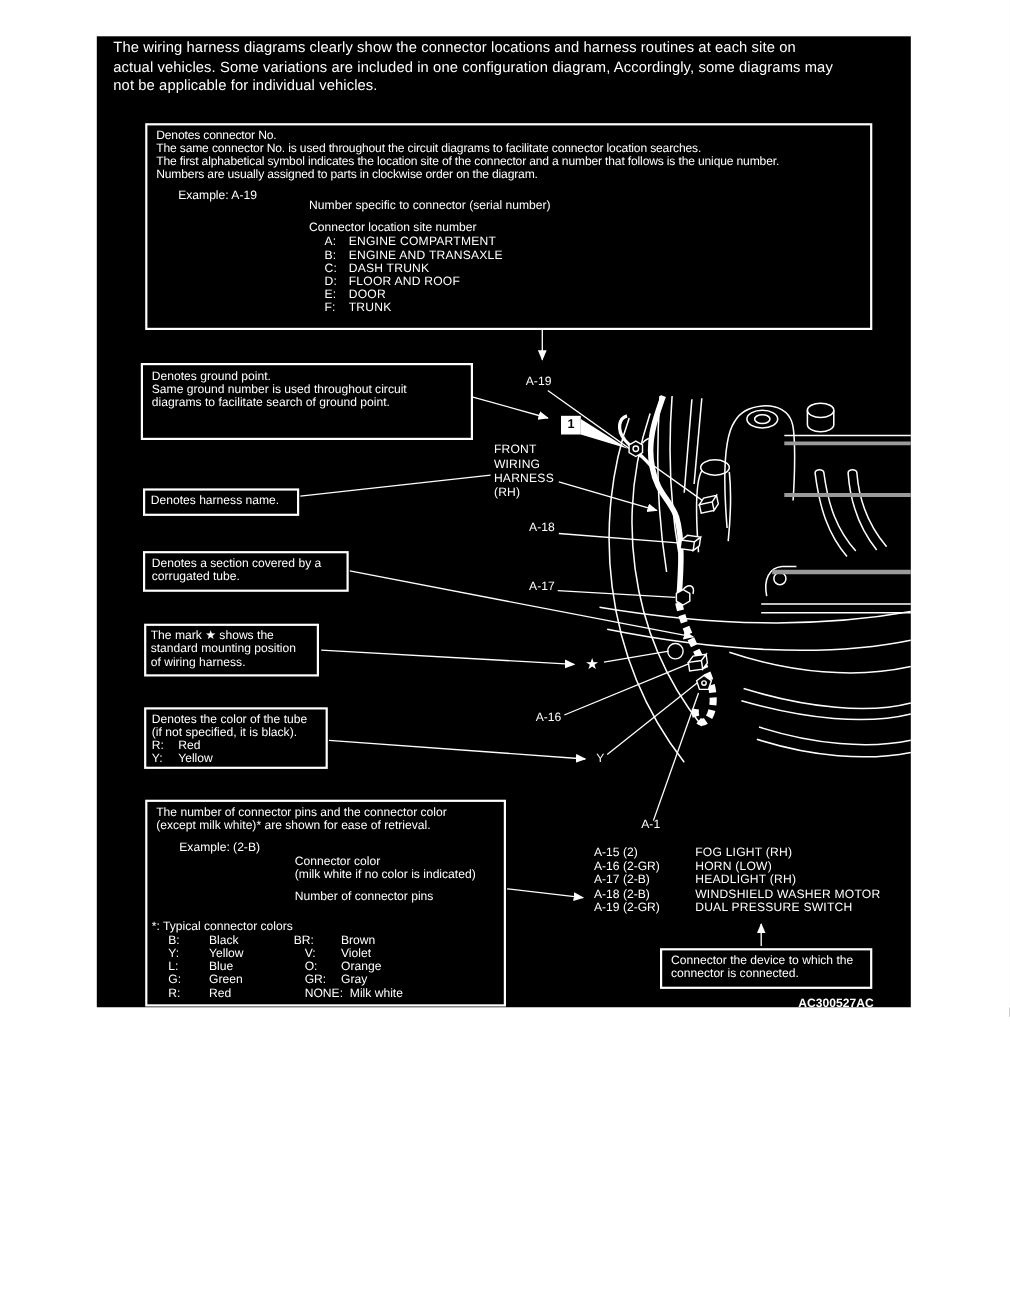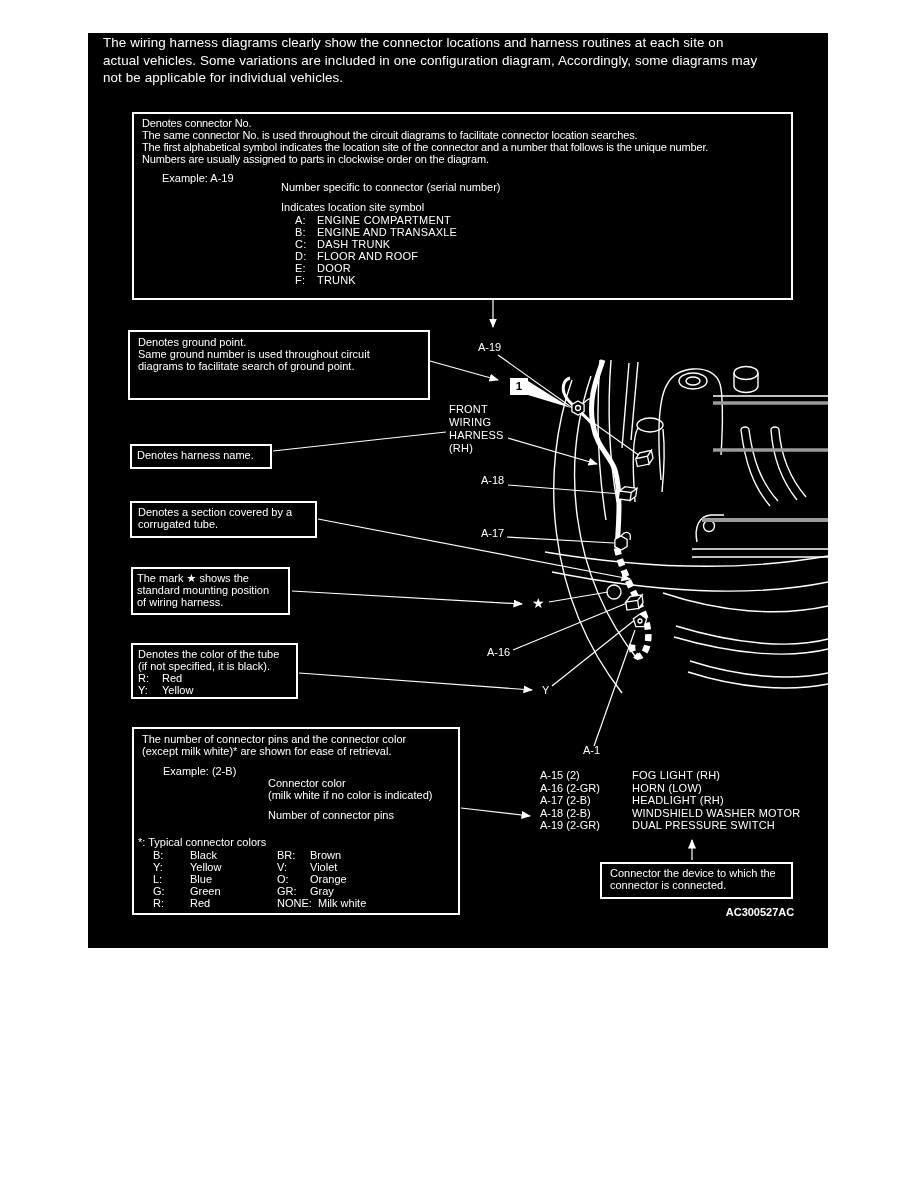--- a/index.html
+++ b/index.html
@@ -1,16 +1,16 @@
 <!DOCTYPE html>
 <html><head>
 <meta charset="utf-8">
 <style>
   html,body{margin:0;padding:0;background:#fff;}
-  .stage{position:relative;width:918px;height:1188px;background:#ffffff;overflow:hidden;
+  .stage{position:relative;width:918px;height:916px;background:#ffffff;overflow:hidden;
          font-family:"Liberation Sans", sans-serif;}
   .panel{position:absolute;left:88px;top:33px;width:740px;height:915px;background:#000;}
   svg.art{position:absolute;left:0;top:0;width:918px;height:1188px;pointer-events:none;}
   .t{position:absolute;white-space:nowrap;color:#fff;font-size:11px;line-height:12px;}
   .intro{font-size:13.4px;letter-spacing:.1px;}
   .box{position:absolute;border:2px solid #fff;background:#000;}
   .caps{letter-spacing:.2px;}
   .gnum{position:absolute;left:510px;top:378px;width:18px;height:17px;background:#fff;color:#000;
         font-size:11.5px;font-weight:bold;text-align:center;line-height:17px;}
   .star{font-size:14px;}
@@ -130,21 +130,21 @@
   <div class="t intro" style="left:103px;top:55px">actual vehicles. Some variations are included in one configuration diagram, Accordingly, some diagrams may</div>
   <div class="t intro" style="left:103px;top:72px">not be applicable for individual vehicles.</div>
 
   <div class="box bx" style="left:132px;top:112px;width:657px;height:184px"></div>
   <div class="t" style="left:142px;top:117px;letter-spacing:-.15px">Denotes connector No.</div>
   <div class="t" style="left:142px;top:141px;letter-spacing:-.15px">The first alphabetical symbol indicates the location site of the connector and a number that follows is the unique number.</div>
   <div class="t" style="left:142px;top:129px;letter-spacing:-.15px">The same connector No. is used throughout the circuit diagrams to facilitate connector location searches.</div>
   <div class="t" style="left:142px;top:153px;letter-spacing:-.15px">Numbers are usually assigned to parts in clockwise order on the diagram.</div>
   <div class="t" style="left:162px;top:172px">Example: A-19</div>
   <div class="t" style="left:281px;top:181px">Number specific to connector (serial number)</div>
-  <div class="t" style="left:281px;top:201px">Indicates location site symbol</div>
+  <div class="t" style="left:281px;top:201px">Connector location site number</div>
   <div class="t caps" style="left:295px;top:214px">A:</div>
   <div class="t caps" style="left:317px;top:214px">ENGINE COMPARTMENT</div>
   <div class="t caps" style="left:295px;top:226px">B:</div>
   <div class="t caps" style="left:317px;top:226px">ENGINE AND TRANSAXLE</div>
   <div class="t caps" style="left:295px;top:238px">C:</div>
   <div class="t caps" style="left:317px;top:238px">DASH TRUNK</div>
   <div class="t caps" style="left:295px;top:250px">D:</div>
   <div class="t caps" style="left:317px;top:250px">FLOOR AND ROOF</div>
   <div class="t caps" style="left:295px;top:262px">E:</div>
   <div class="t caps" style="left:317px;top:262px">DOOR</div>
@@ -187,21 +187,21 @@
   <div class="t" style="left:153px;top:849px">B:</div>
   <div class="t" style="left:190px;top:849px">Black</div>
   <div class="t" style="left:153px;top:861px">Y:</div>
   <div class="t" style="left:190px;top:861px">Yellow</div>
   <div class="t" style="left:153px;top:873px">L:</div>
   <div class="t" style="left:190px;top:873px">Blue</div>
   <div class="t" style="left:153px;top:885px">G:</div>
   <div class="t" style="left:190px;top:885px">Green</div>
   <div class="t" style="left:153px;top:897px">R:</div>
   <div class="t" style="left:190px;top:897px">Red</div>
-  <div class="t" style="left:277px;top:849px">BR:</div>
+  <div class="t" style="left:267px;top:849px">BR:</div>
   <div class="t" style="left:310px;top:849px">Brown</div>
   <div class="t" style="left:277px;top:861px">V:</div>
   <div class="t" style="left:310px;top:861px">Violet</div>
   <div class="t" style="left:277px;top:873px">O:</div>
   <div class="t" style="left:310px;top:873px">Orange</div>
   <div class="t" style="left:277px;top:885px">GR:</div>
   <div class="t" style="left:310px;top:885px">Gray</div>
   <div class="t" style="left:277px;top:897px">NONE:</div>
   <div class="t" style="left:318px;top:897px">Milk white</div>
 

